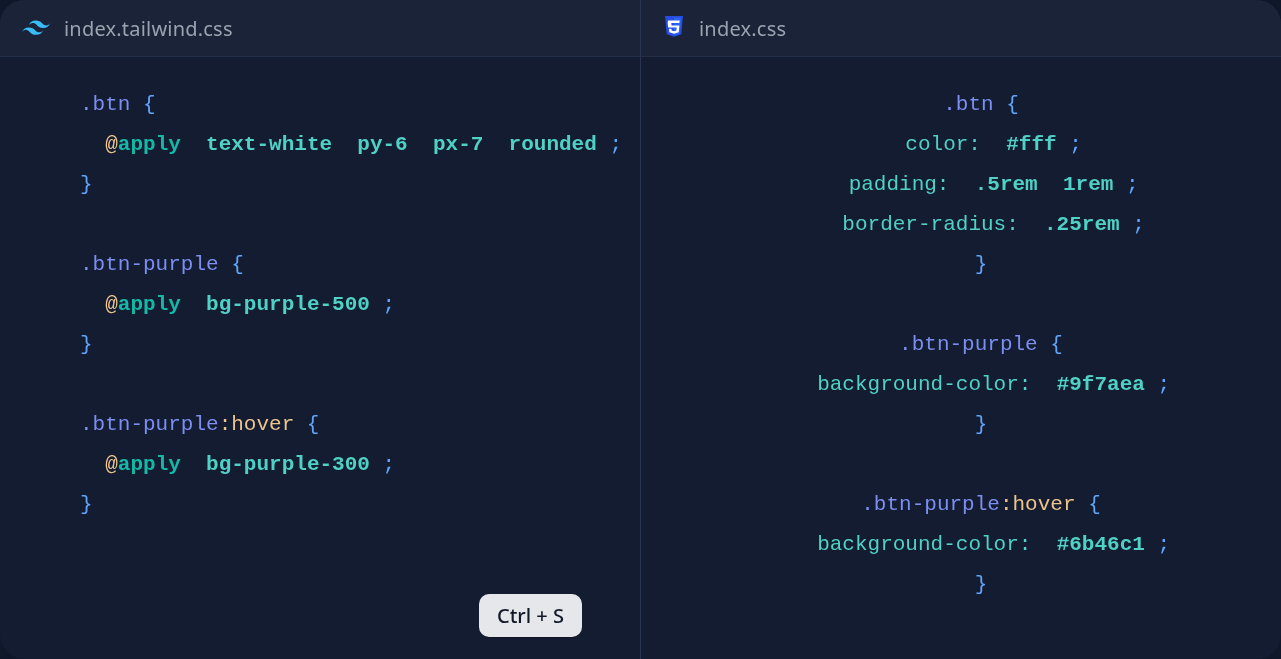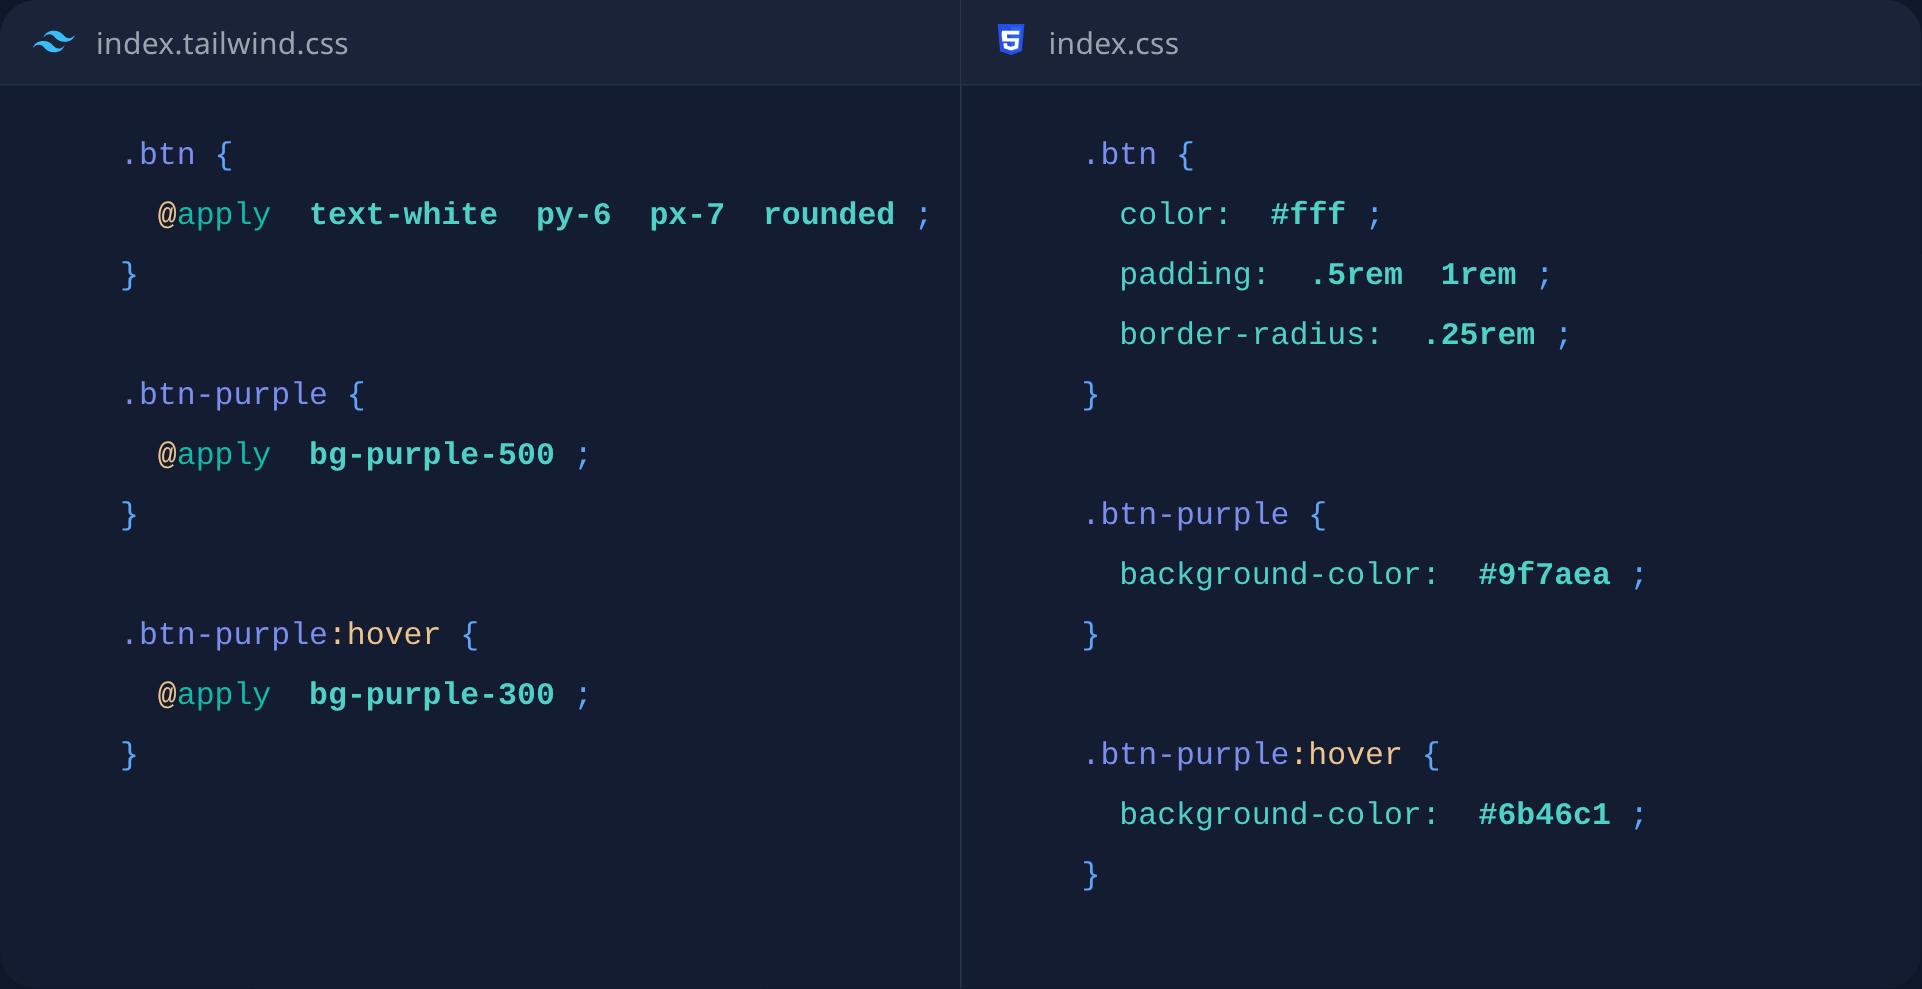--- a/index.html
+++ b/index.html
@@ -39,20 +39,21 @@
   }
   .pane {
     flex: 1 1 50%;
     display: flex;
     flex-direction: column;
     min-width: 0;
     position: relative;
   }
   .pane + .pane {
     border-left: 1px solid var(--divider);
+    text-align: center;
   }
   .tabbar {
     height: 56px;
     background: var(--tab-bar);
     display: flex;
     align-items: center;
     padding: 0 22px;
     gap: 14px;
     border-bottom: 1px solid rgba(42,53,81,.6);
   }
@@ -72,21 +73,21 @@
     font-family: ui-monospace, SFMono-Regular, Menlo, Consolas, "Liberation Mono", monospace;
     font-size: 21px;
     line-height: 40px;
     white-space: pre;
     overflow: hidden;
   }
   
   .sel   { color: var(--selector); }
   .brace { color: var(--brace); }
   .at    { color: var(--at); }
-  .apply { color: var(--apply); font-weight: 400; }
+  .apply { color: var(--apply); font-weight: 700; }
   .util  { color: var(--util); font-weight: bold; }
   .punct { color: var(--punct); }
   .hover { color: var(--hover); margin-top: 36px; }
   .prop  { color: var(--prop); }
   .val   { color: var(--util); font-weight: 600; }
 
   .keycap {
     position: absolute;
     bottom: 22px;
     right: 58px;
@@ -120,20 +121,21 @@
 <span class="brace">}</span>
 
 <span class="sel">.btn-purple</span> <span class="brace">{</span>
   <span class="at">@</span><span class="apply">apply</span>  <span class="util">bg-purple-500</span> <span class="punct">;</span>
 <span class="brace">}</span>
 
 <span class="sel">.btn-purple</span><span class="hover">:hover</span> <span class="brace">{</span>
   <span class="at">@</span><span class="apply">apply</span>  <span class="util">bg-purple-300</span> <span class="punct">;</span>
 <span class="brace">}</span></div>
 
+    <div class="keycap">Ctrl + S</div>
   </div>
 
   <div class="pane">
     <div class="tabbar">
       <span class="icon">
         <svg width="22" height="24" viewBox="0 0 256 290" fill="none">
           <path d="M20 0h216l-19.6 220L128 250 39.6 220 20 0z" fill="#264DE4"></path>
           <path d="M128 20v210l70-20 16-190H128z" fill="#2965F1"></path>
           <path d="M60 55h136l-3 30H95l3 30h95l-8 80-57 18-57-18-4-40h30l2 20 29 9 29-9 4-35H58l-6-55 3-30z" fill="#fff"></path>
         </svg>

